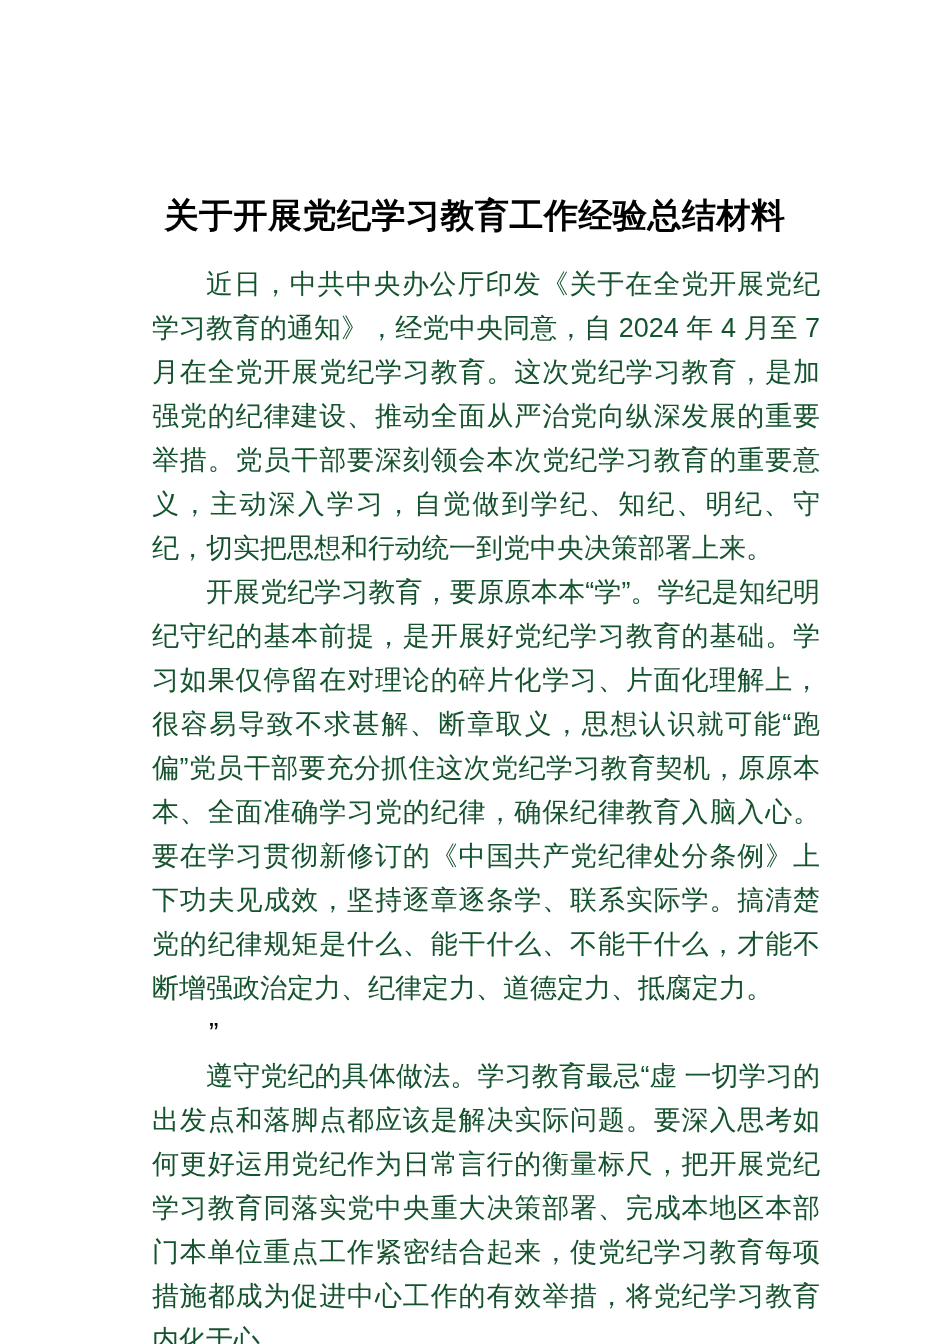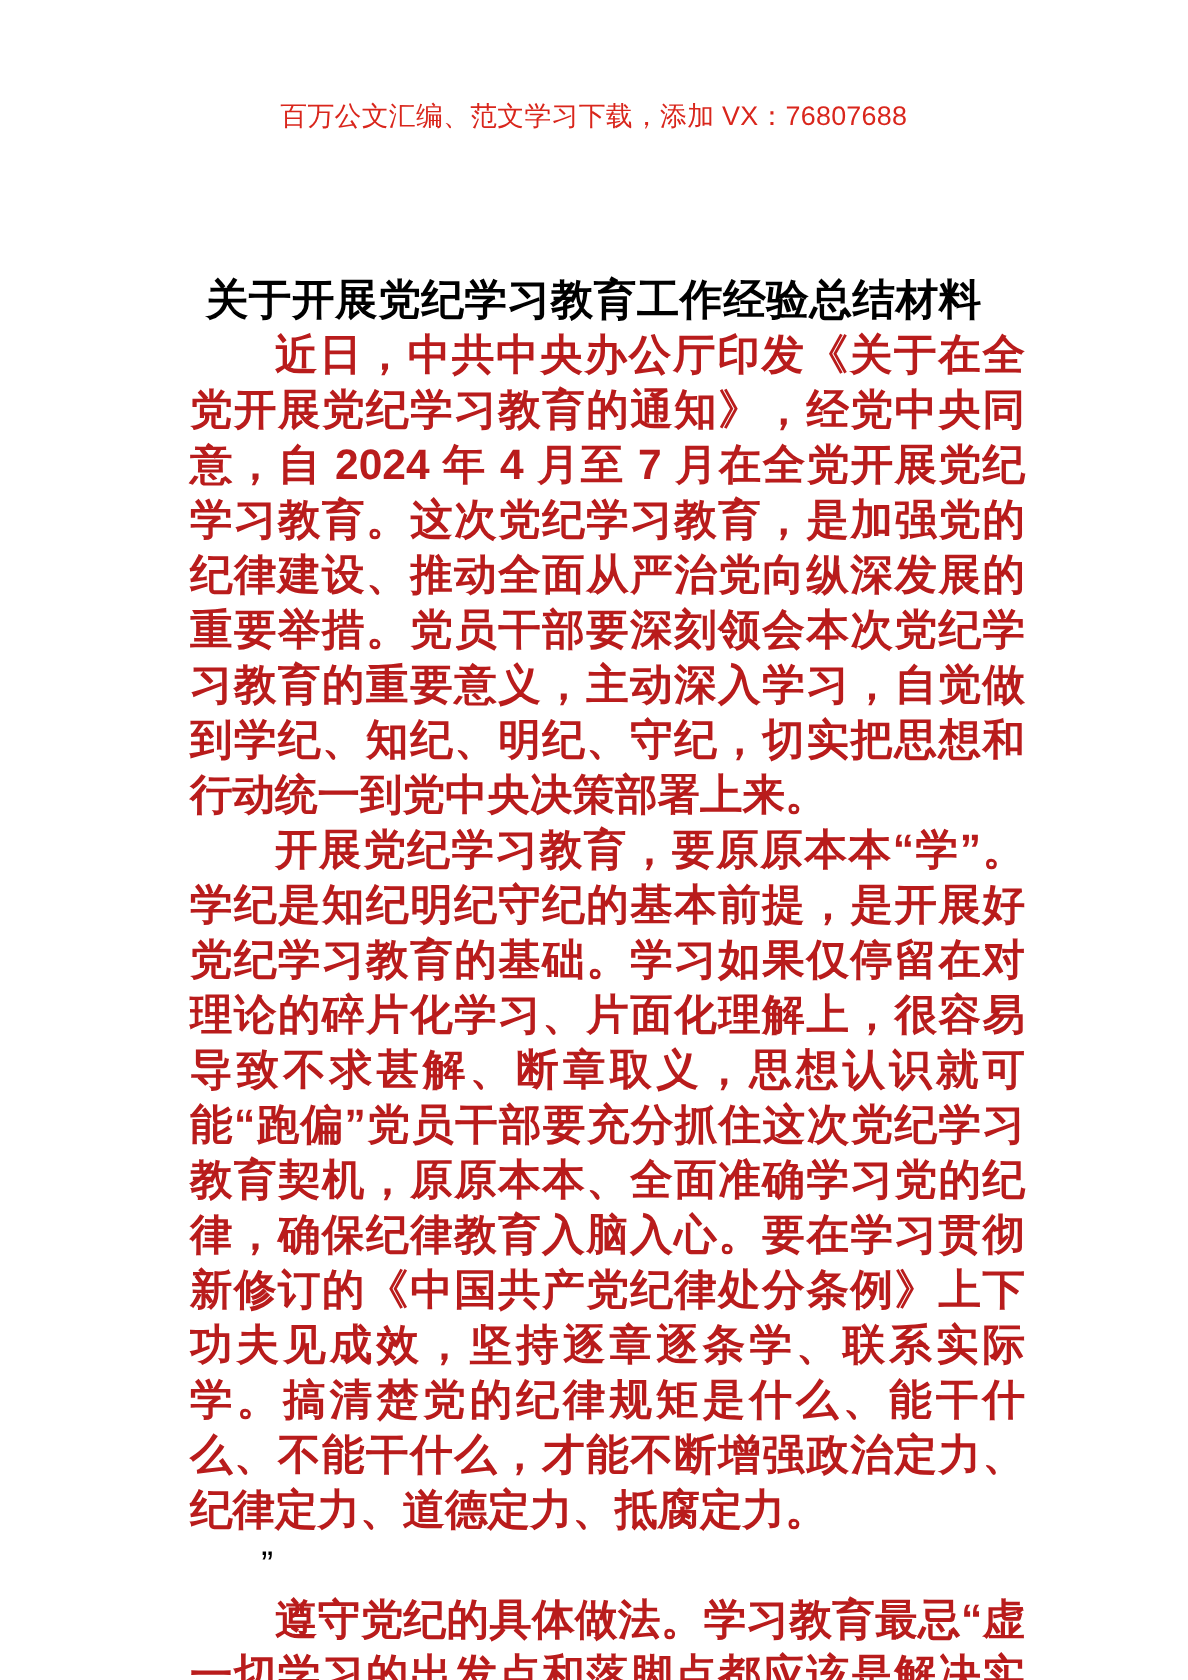--- a/index.html
+++ b/index.html
@@ -33,65 +33,64 @@
     color: #d9261c;
     font-size: 21.5px;
     font-weight: 500;
     letter-spacing: 0.2px;
     white-space: nowrap;
   }
 
   
   .doc-title {
     position: absolute;
-    top: 194px;
+    top: 170px;
     left: 0;
     width: 950px;
     text-align: center;
     color: #000000;
     font-size: 34px;
     font-weight: bold;
     letter-spacing: 0.5px;
     white-space: nowrap;
   }
 
   
   .body-block {
     position: absolute;
     top: 262px;
     left: 152px;
     width: 668px;
   }
 
   .para {
     margin: 0;
-    color: #b91c1c;
-    font-size: 34px;
+    color: #14532d;
+    font-size: 27px;
     line-height: 44px;
     text-align: justify;
     text-justify: inter-ideograph;
     text-indent: 2em;
     word-break: break-all;
-    font-weight: 700;
+    font-weight: 400;
   }
 
   .orphan-quote {
     margin: 0;
     color: #000000;
     font-size: 28.5px;
     line-height: 44px;
     text-indent: 2em;
   }
 </style>
 </head>
 <body>
 
 <div class="page">
 
-  <div class="promo-header">百万公文汇编、范文学习下载，添加 VX：76807688</div>
 
   <h1 class="doc-title">关于开展党纪学习教育工作经验总结材料</h1>
 
   <div class="body-block">
     <p class="para">近日，中共中央办公厅印发《关于在全党开展党纪学习教育的通知》，经党中央同意，自 2024 年 4 月至 7 月在全党开展党纪学习教育。这次党纪学习教育，是加强党的纪律建设、推动全面从严治党向纵深发展的重要举措。党员干部要深刻领会本次党纪学习教育的重要意义，主动深入学习，自觉做到学纪、知纪、明纪、守纪，切实把思想和行动统一到党中央决策部署上来。</p>
     <p class="para">开展党纪学习教育，要原原本本“学”。学纪是知纪明纪守纪的基本前提，是开展好党纪学习教育的基础。学习如果仅停留在对理论的碎片化学习、片面化理解上，很容易导致不求甚解、断章取义，思想认识就可能“跑偏”党员干部要充分抓住这次党纪学习教育契机，原原本本、全面准确学习党的纪律，确保纪律教育入脑入心。要在学习贯彻新修订的《中国共产党纪律处分条例》上下功夫见成效，坚持逐章逐条学、联系实际学。搞清楚党的纪律规矩是什么、能干什么、不能干什么，才能不断增强政治定力、纪律定力、道德定力、抵腐定力。</p>
     <p class="orphan-quote">”</p>
     <p class="para">遵守党纪的具体做法。学习教育最忌“虚 一切学习的出发点和落脚点都应该是解决实际问题。要深入思考如何更好运用党纪作为日常言行的衡量标尺，把开展党纪学习教育同落实党中央重大决策部署、完成本地区本部门本单位重点工作紧密结合起来，使党纪学习教育每项措施都成为促进中心工作的有效举措，将党纪学习教育内化于心，</p>
   </div>
 

